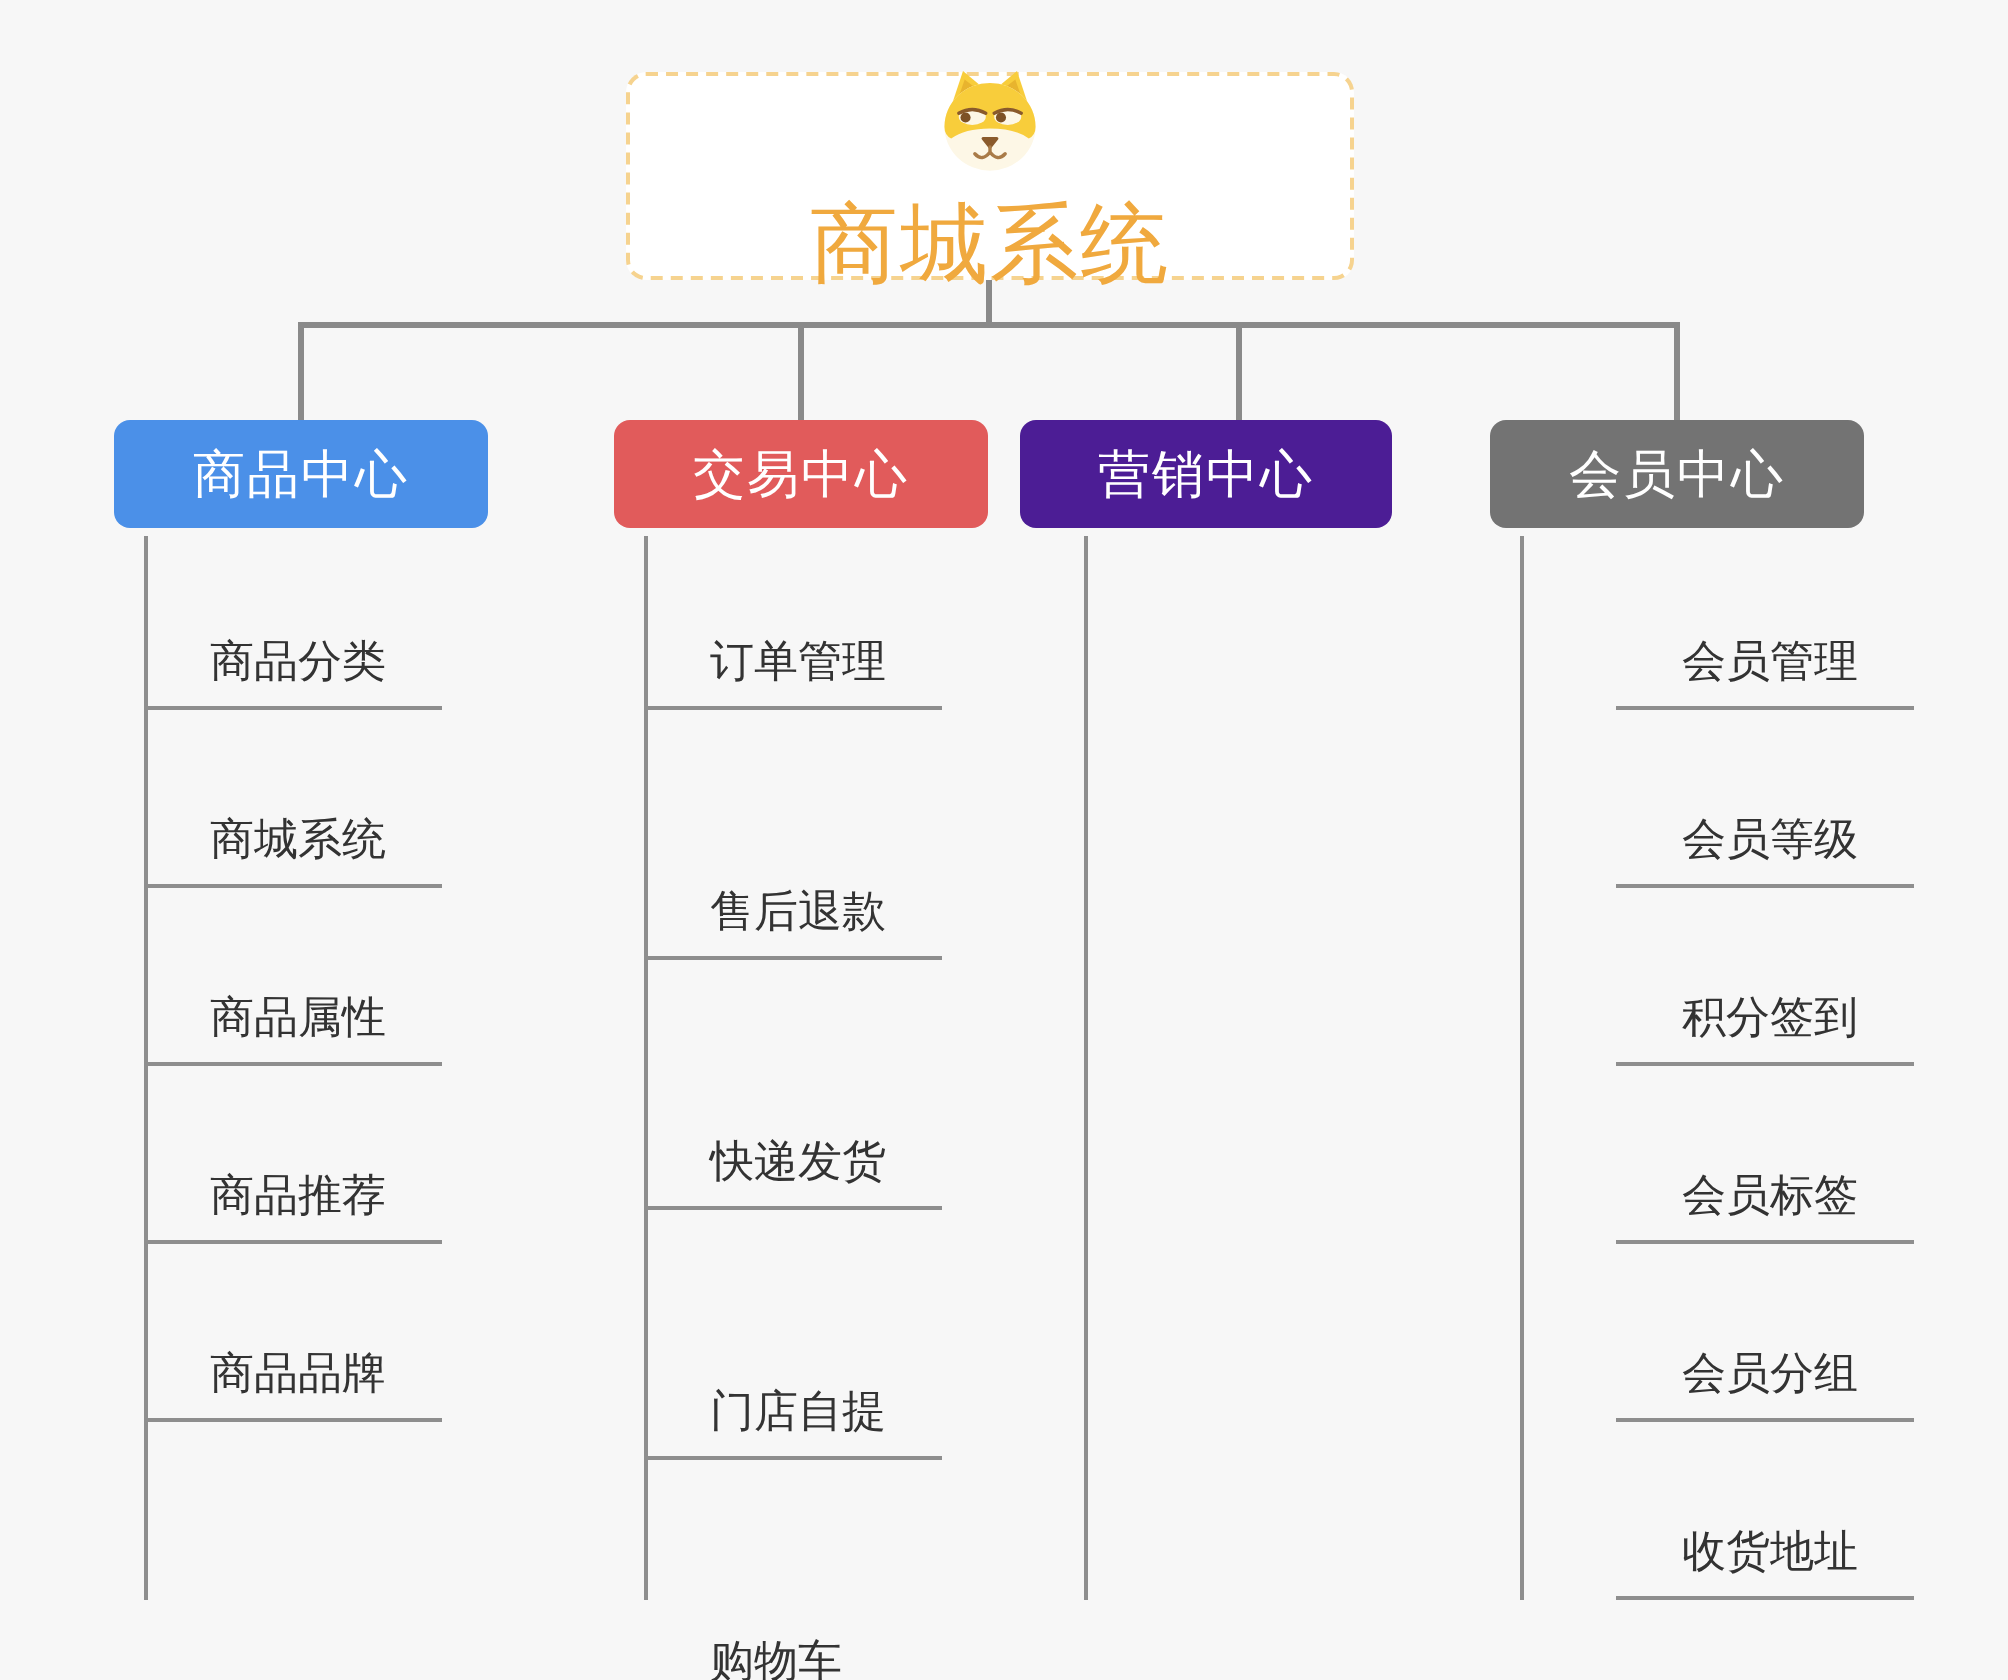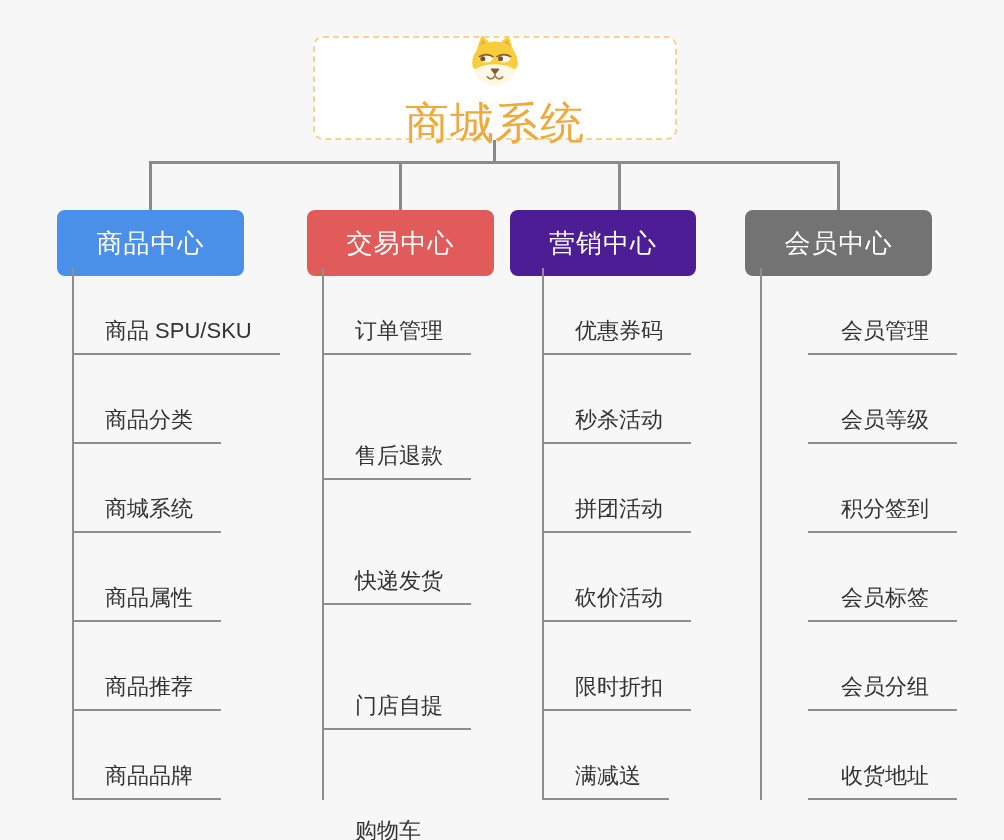--- a/index.html
+++ b/index.html
@@ -29,21 +29,21 @@
     color:#f0a93e;
     font-weight:500;
     letter-spacing:1px;
     white-space:nowrap;
   }
   .root-icon{width:54px;height:56px;flex:0 0 auto;}
   
   .line{position:absolute;background:#8a8a8a;}
   
   .branch{
-    position:absolute;top:210px;height:66px;width:187px;
+    position:absolute;top:210px;height:54px;width:187px;
     border-radius:8px;
     display:flex;align-items:center;justify-content:center;
     color:#ffffff;
     font-size:26px;
     letter-spacing:1px;
     cursor:pointer;
     box-sizing:border-box;
   }
   
   .spine{position:absolute;top:268px;width:2px;height:532px;background:#8e8e8e;}
@@ -116,23 +116,20 @@
     <span>会员中心</span>
   </div>
 
   <div class="spine" style="left:72px;"></div>
   <div class="spine" style="left:322px;"></div>
   <div class="spine" style="left:542px;"></div>
   <div class="spine" style="left:760px;"></div>
 
   <div class="col" style="left:72px;">
     <div class="row">
-        <div class="leaf">商品 SPU/SKU</div>
-      </div>
-    <div class="row">
         <div class="leaf">商品分类</div>
       </div>
     <div class="row">
         <div class="leaf">商城系统</div>
       </div>
     <div class="row">
         <div class="leaf">商品属性</div>
       </div>
     <div class="row">
         <div class="leaf">商品推荐</div>
@@ -156,40 +153,20 @@
         <div class="leaf">门店自提</div>
       </div>
     <div class="row">
         <div class="leaf">购物车</div>
       </div>
     <div class="row">
         <div class="leaf">销售分佣</div>
       </div>
   </div>
 
-  <div class="col" style="left:542px;">
-    <div class="row">
-        <div class="leaf">优惠券码</div>
-      </div>
-    <div class="row">
-        <div class="leaf">秒杀活动</div>
-      </div>
-    <div class="row">
-        <div class="leaf">拼团活动</div>
-      </div>
-    <div class="row">
-        <div class="leaf">砍价活动</div>
-      </div>
-    <div class="row">
-        <div class="leaf">限时折扣</div>
-      </div>
-    <div class="row">
-        <div class="leaf">满减送</div>
-      </div>
-  </div>
 
   <div class="col" style="left:760px;padding-left:48px;">
     <div class="row">
         <div class="leaf">会员管理</div>
       </div>
     <div class="row">
         <div class="leaf">会员等级</div>
       </div>
     <div class="row">
         <div class="leaf">积分签到</div>

